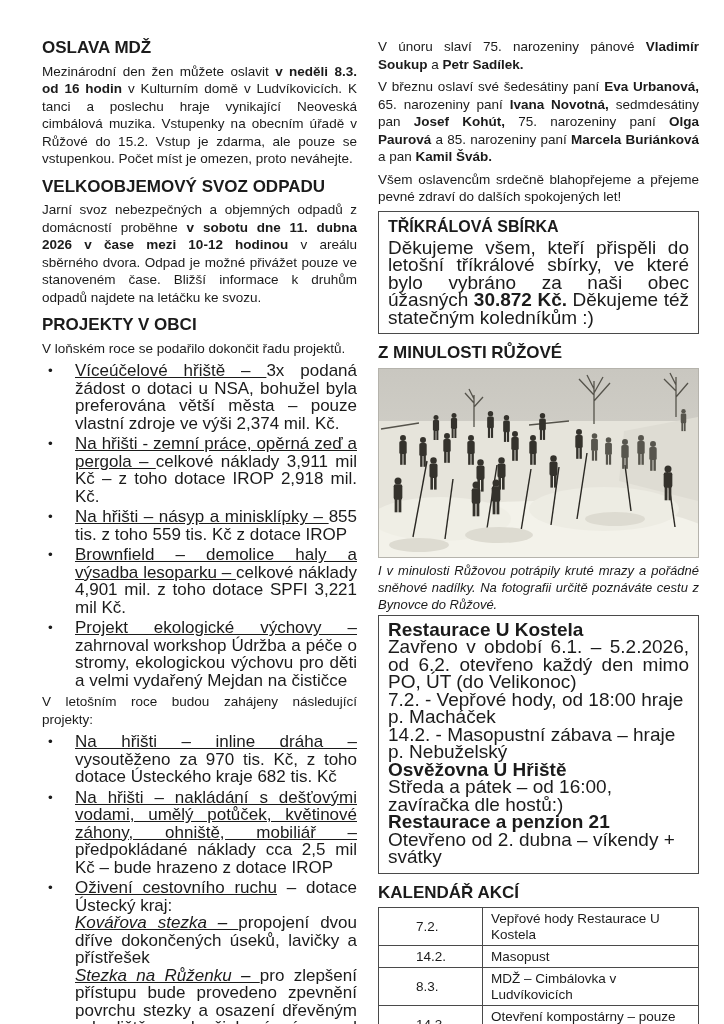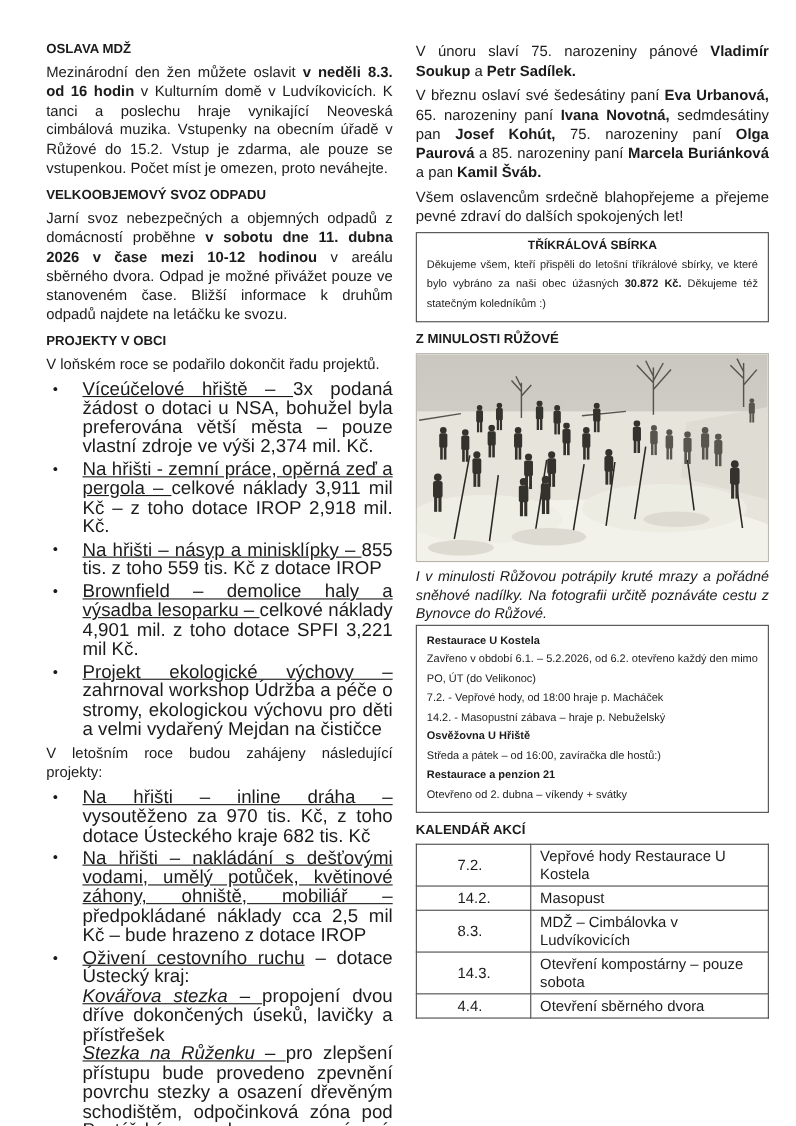--- a/index.html
+++ b/index.html
@@ -4,34 +4,34 @@
 <style>
   html,body{margin:0;padding:0;}
   body{
     width:724px;height:1024px;background:#ffffff;color:#1b1b1b;
     font-family:"Liberation Sans","DejaVu Sans",sans-serif;
     -webkit-font-smoothing:antialiased;overflow:hidden;
   }
   .page{display:flex;gap:21px;padding:38px 24px 0 42px;box-sizing:border-box;}
   .col-left{width:315px;flex:0 0 315px;}
   .col-right{width:321px;flex:0 0 321px;}
-  .sec-title{font-size:12px;font-weight:bold;margin:9px 0 5px 0;line-height:1.15;}
+  .sec-title{font-size:17px;font-weight:bold;margin:9px 0 5px 0;line-height:1.15;}
   .sec-title.first{margin-top:0;}
   .para{font-size:13.5px;line-height:17.5px;text-align:justify;margin:0 0 5px 0;}
   .b{font-weight:bold;}
   .u{text-decoration:underline;}
   .i{font-style:italic;}
   .iu{font-style:italic;text-decoration:underline;}
   .bullets{margin:0 0 4px 0;}
   .bullet{position:relative;padding-left:33px;font-size:17px;line-height:17.5px;text-align:justify;margin:0 0 3px 0;}
   .bullet::before{content:"\2022";position:absolute;left:6px;top:0;font-size:13.5px;}
   .bullet .subpara{text-align:justify;}
   .boxed{border:1px solid #4a4a4a;padding:5px 9px 7px 9px;margin:2px 0 6px 0;}
-  .boxed .box-title{font-size:11px;font-weight:bold;margin:0 0 3px 0;line-height:1.2;text-align:center;}
-  .boxed .line{font-size:10px;line-height:17.5px;}
+  .boxed .box-title{font-size:16px;font-weight:bold;margin:0 0 3px 0;line-height:1.2;}
+  .boxed .line{font-size:19px;line-height:17.5px;}
   .boxed .line.wrap{text-align:justify;}
   .caption{font-size:13px;line-height:17px;font-style:italic;text-align:justify;margin:4px 0 2px 0;}
   .photo-frame{border:1px solid #b5b3ac;line-height:0;margin:2px 0 2px 0;}
   table.events{border-collapse:collapse;width:100%;margin-top:2px;}
   table.events td{border:1px solid #4a4a4a;font-size:13.5px;line-height:16px;padding:2.5px 8px;}
   table.events td.date{width:58px;padding-left:37px;}
 </style>
 </head>
 <body>
 

